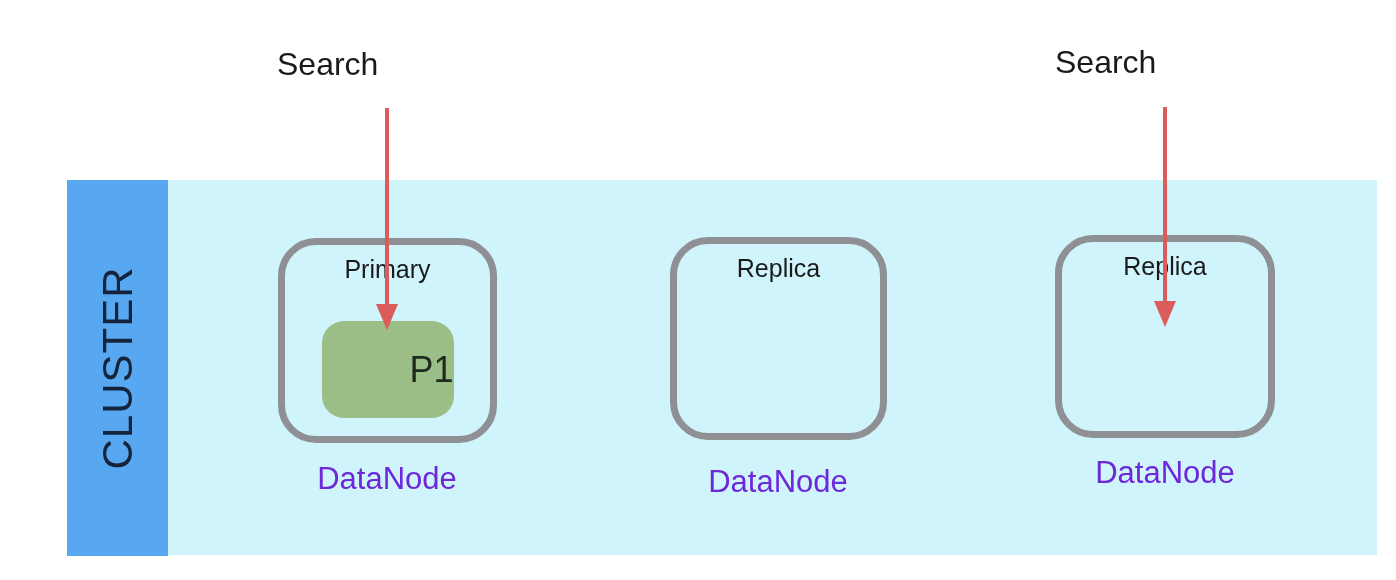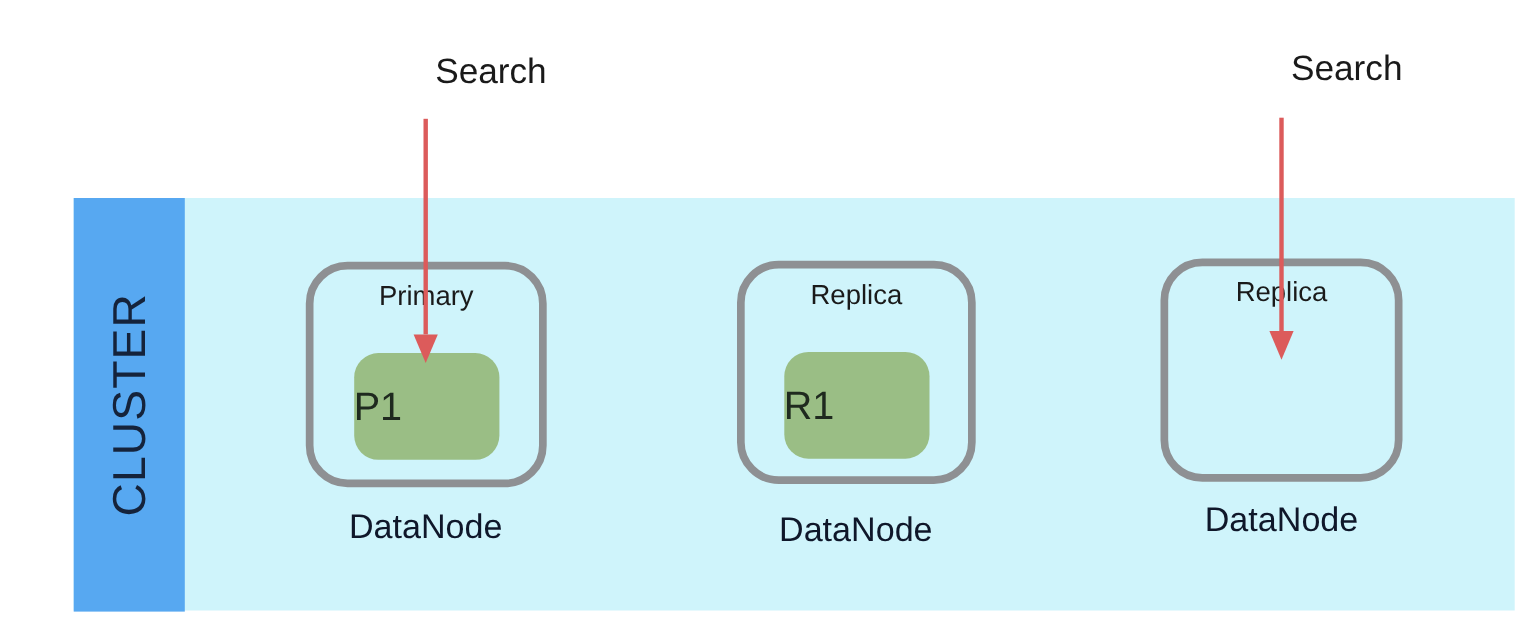--- a/index.html
+++ b/index.html
@@ -65,44 +65,44 @@
     color: #1a1a1a;
   }
   .shard {
     margin-top: 37px;
     width: 132px;
     height: 97px;
     background: #9abe85;
     border-radius: 22px;
     display: flex;
     align-items: center;
-    justify-content: flex-start;
+    justify-content: flex-end;
   }
   .shard-text {
     font-size: 36px;
     color: #1f2a1f;
   }
 
   
   .node-caption {
     position: absolute;
     width: 220px;
     text-align: center;
     font-size: 31px;
-    color: #0f172a;
+    color: #6d28d9;
   }
   .nc1 { left: 277px;  top: 461px; }
   .nc2 { left: 668px;  top: 464px; }
   .nc3 { left: 1055px; top: 455px; }
 
   
   .search-label {
     position: absolute;
     width: 220px;
-    text-align: right;
+    text-align: left;
     font-size: 32px;
     color: #1a1a1a;
   }
   .sl-left  { left: 277px;  top: 46px; }
   .sl-right { left: 1055px; top: 44px; }
 
   
   .arrow {
     position: absolute;
     width: 22px;
@@ -143,23 +143,20 @@
   <div class="node node1">
     <div class="node-role">Primary</div>
     <div class="shard">
       <span class="shard-text">P1</span>
     </div>
   </div>
   <div class="node-caption nc1">DataNode</div>
 
   <div class="node node2">
     <div class="node-role">Replica</div>
-    <div class="shard">
-      <span class="shard-text">R1</span>
-    </div>
   </div>
   <div class="node-caption nc2">DataNode</div>
 
   <div class="node node3">
     <div class="node-role">Replica</div>
   </div>
   <div class="node-caption nc3">DataNode</div>
 
   <div class="arrow arrow-left">
     <div class="arrow-line"></div>

